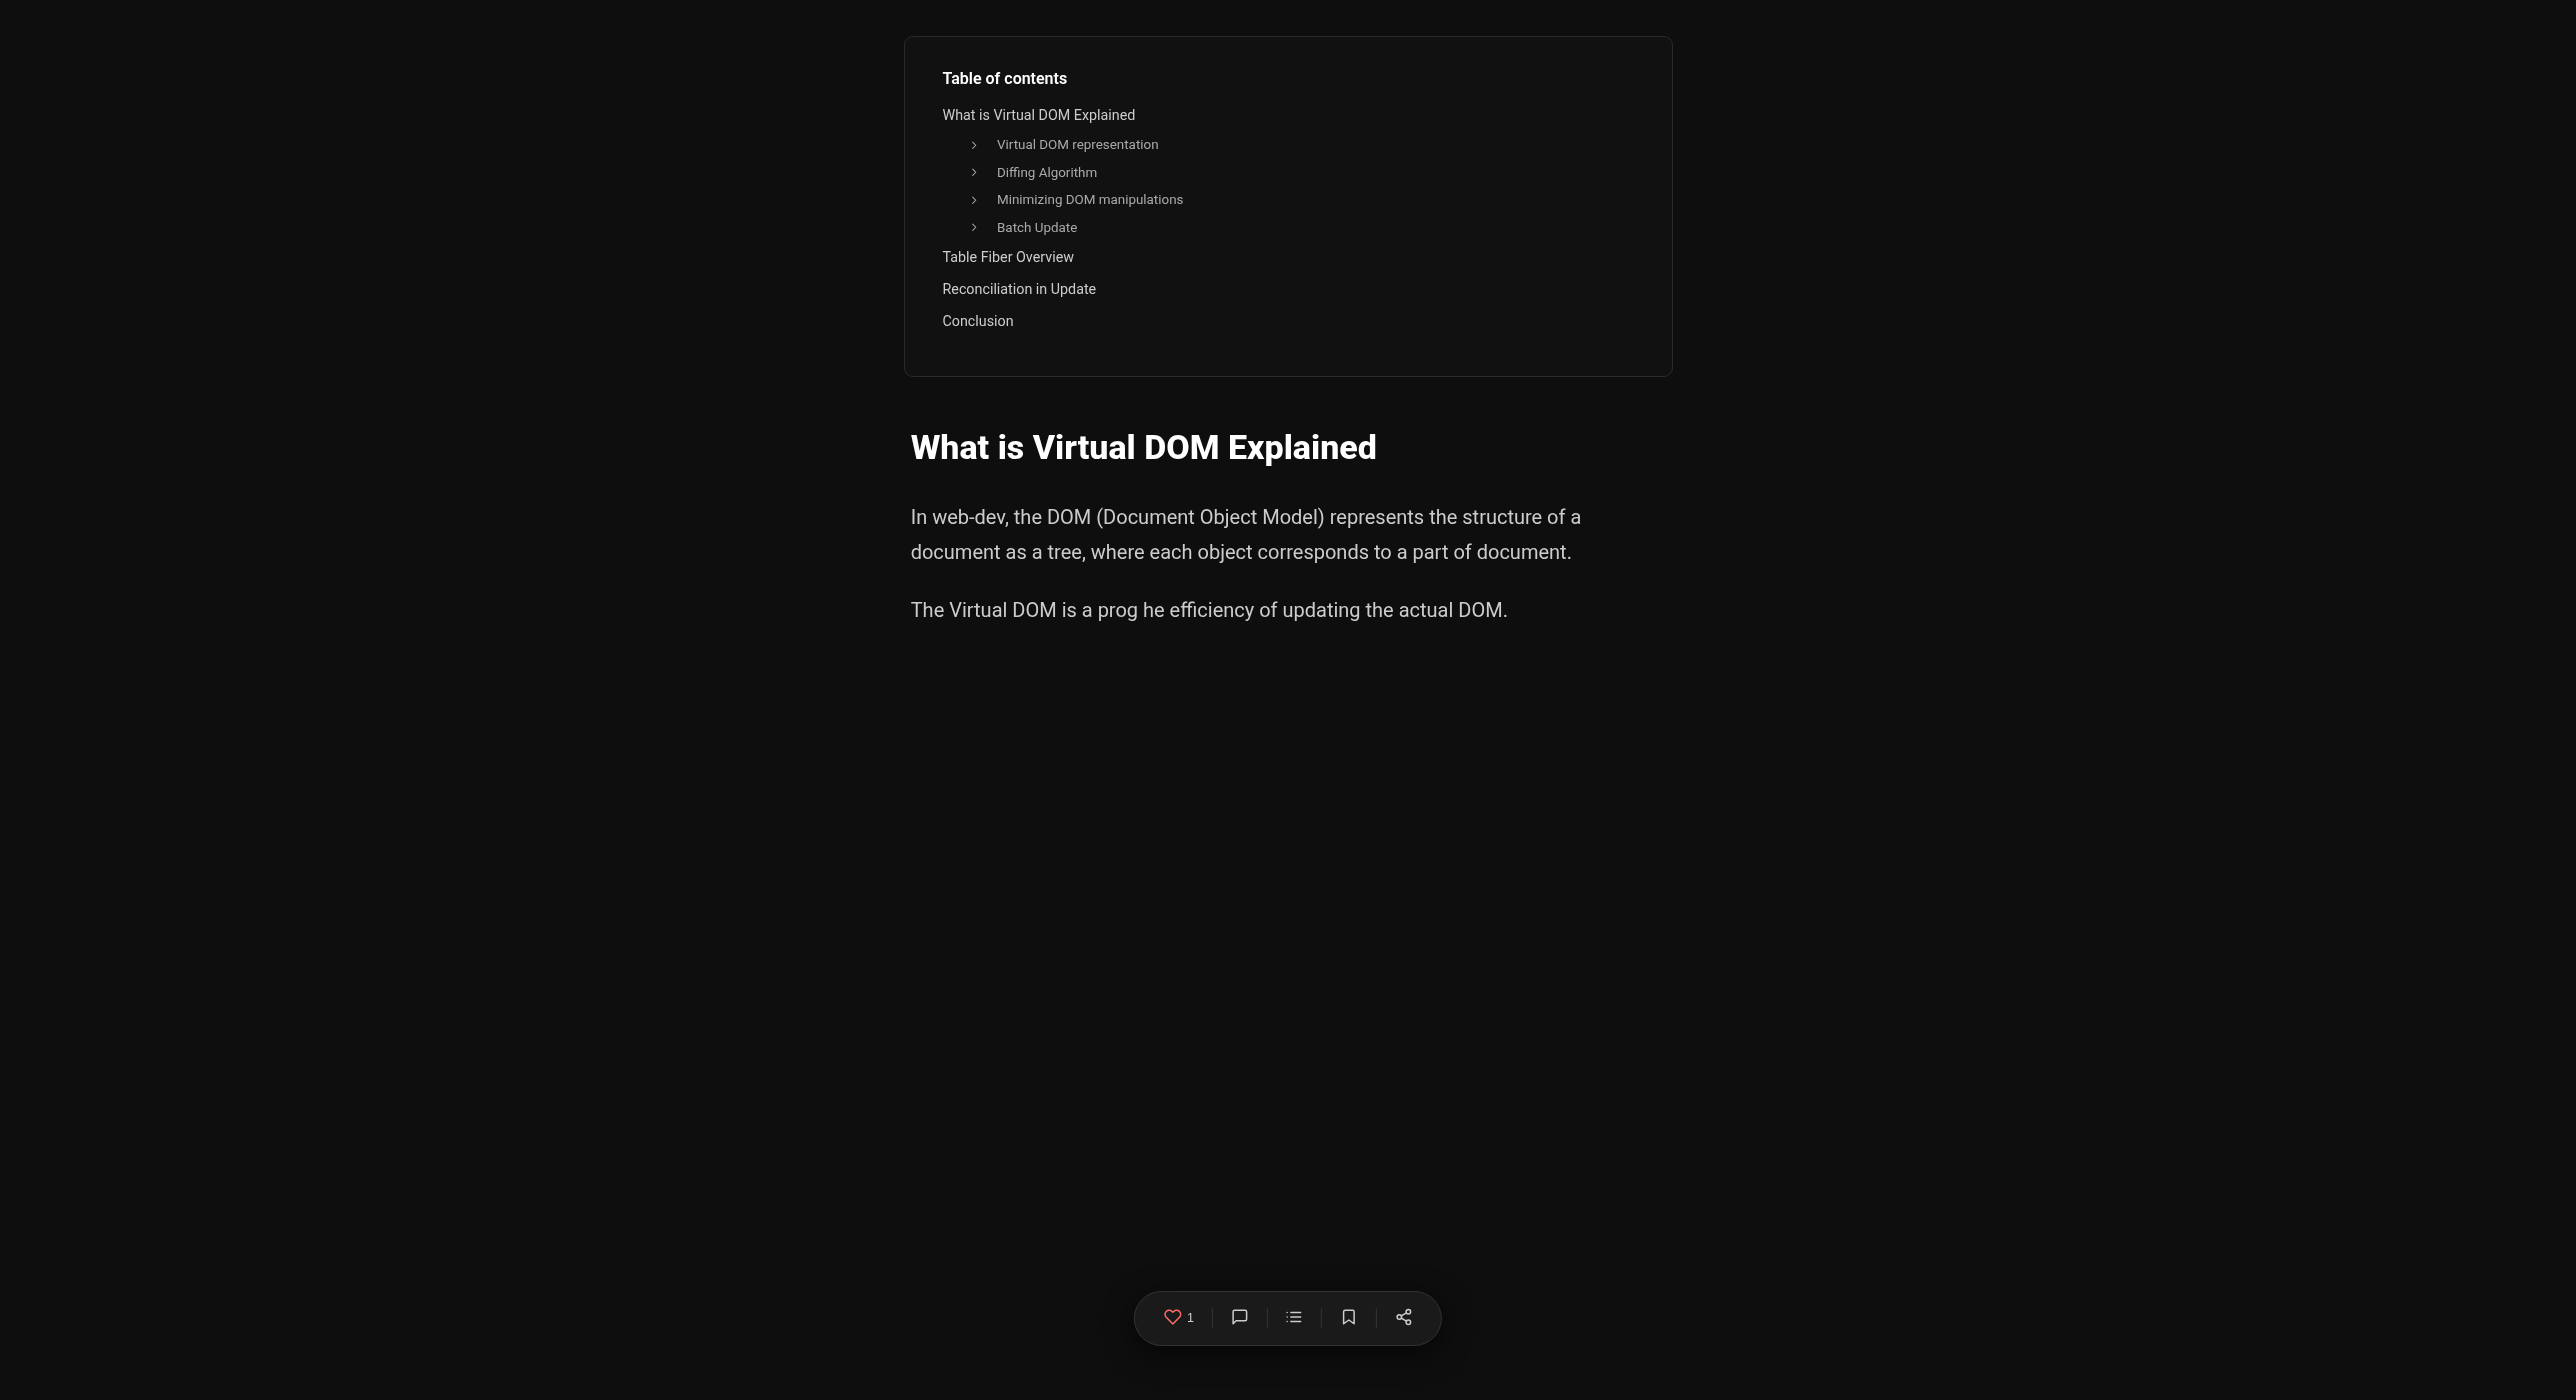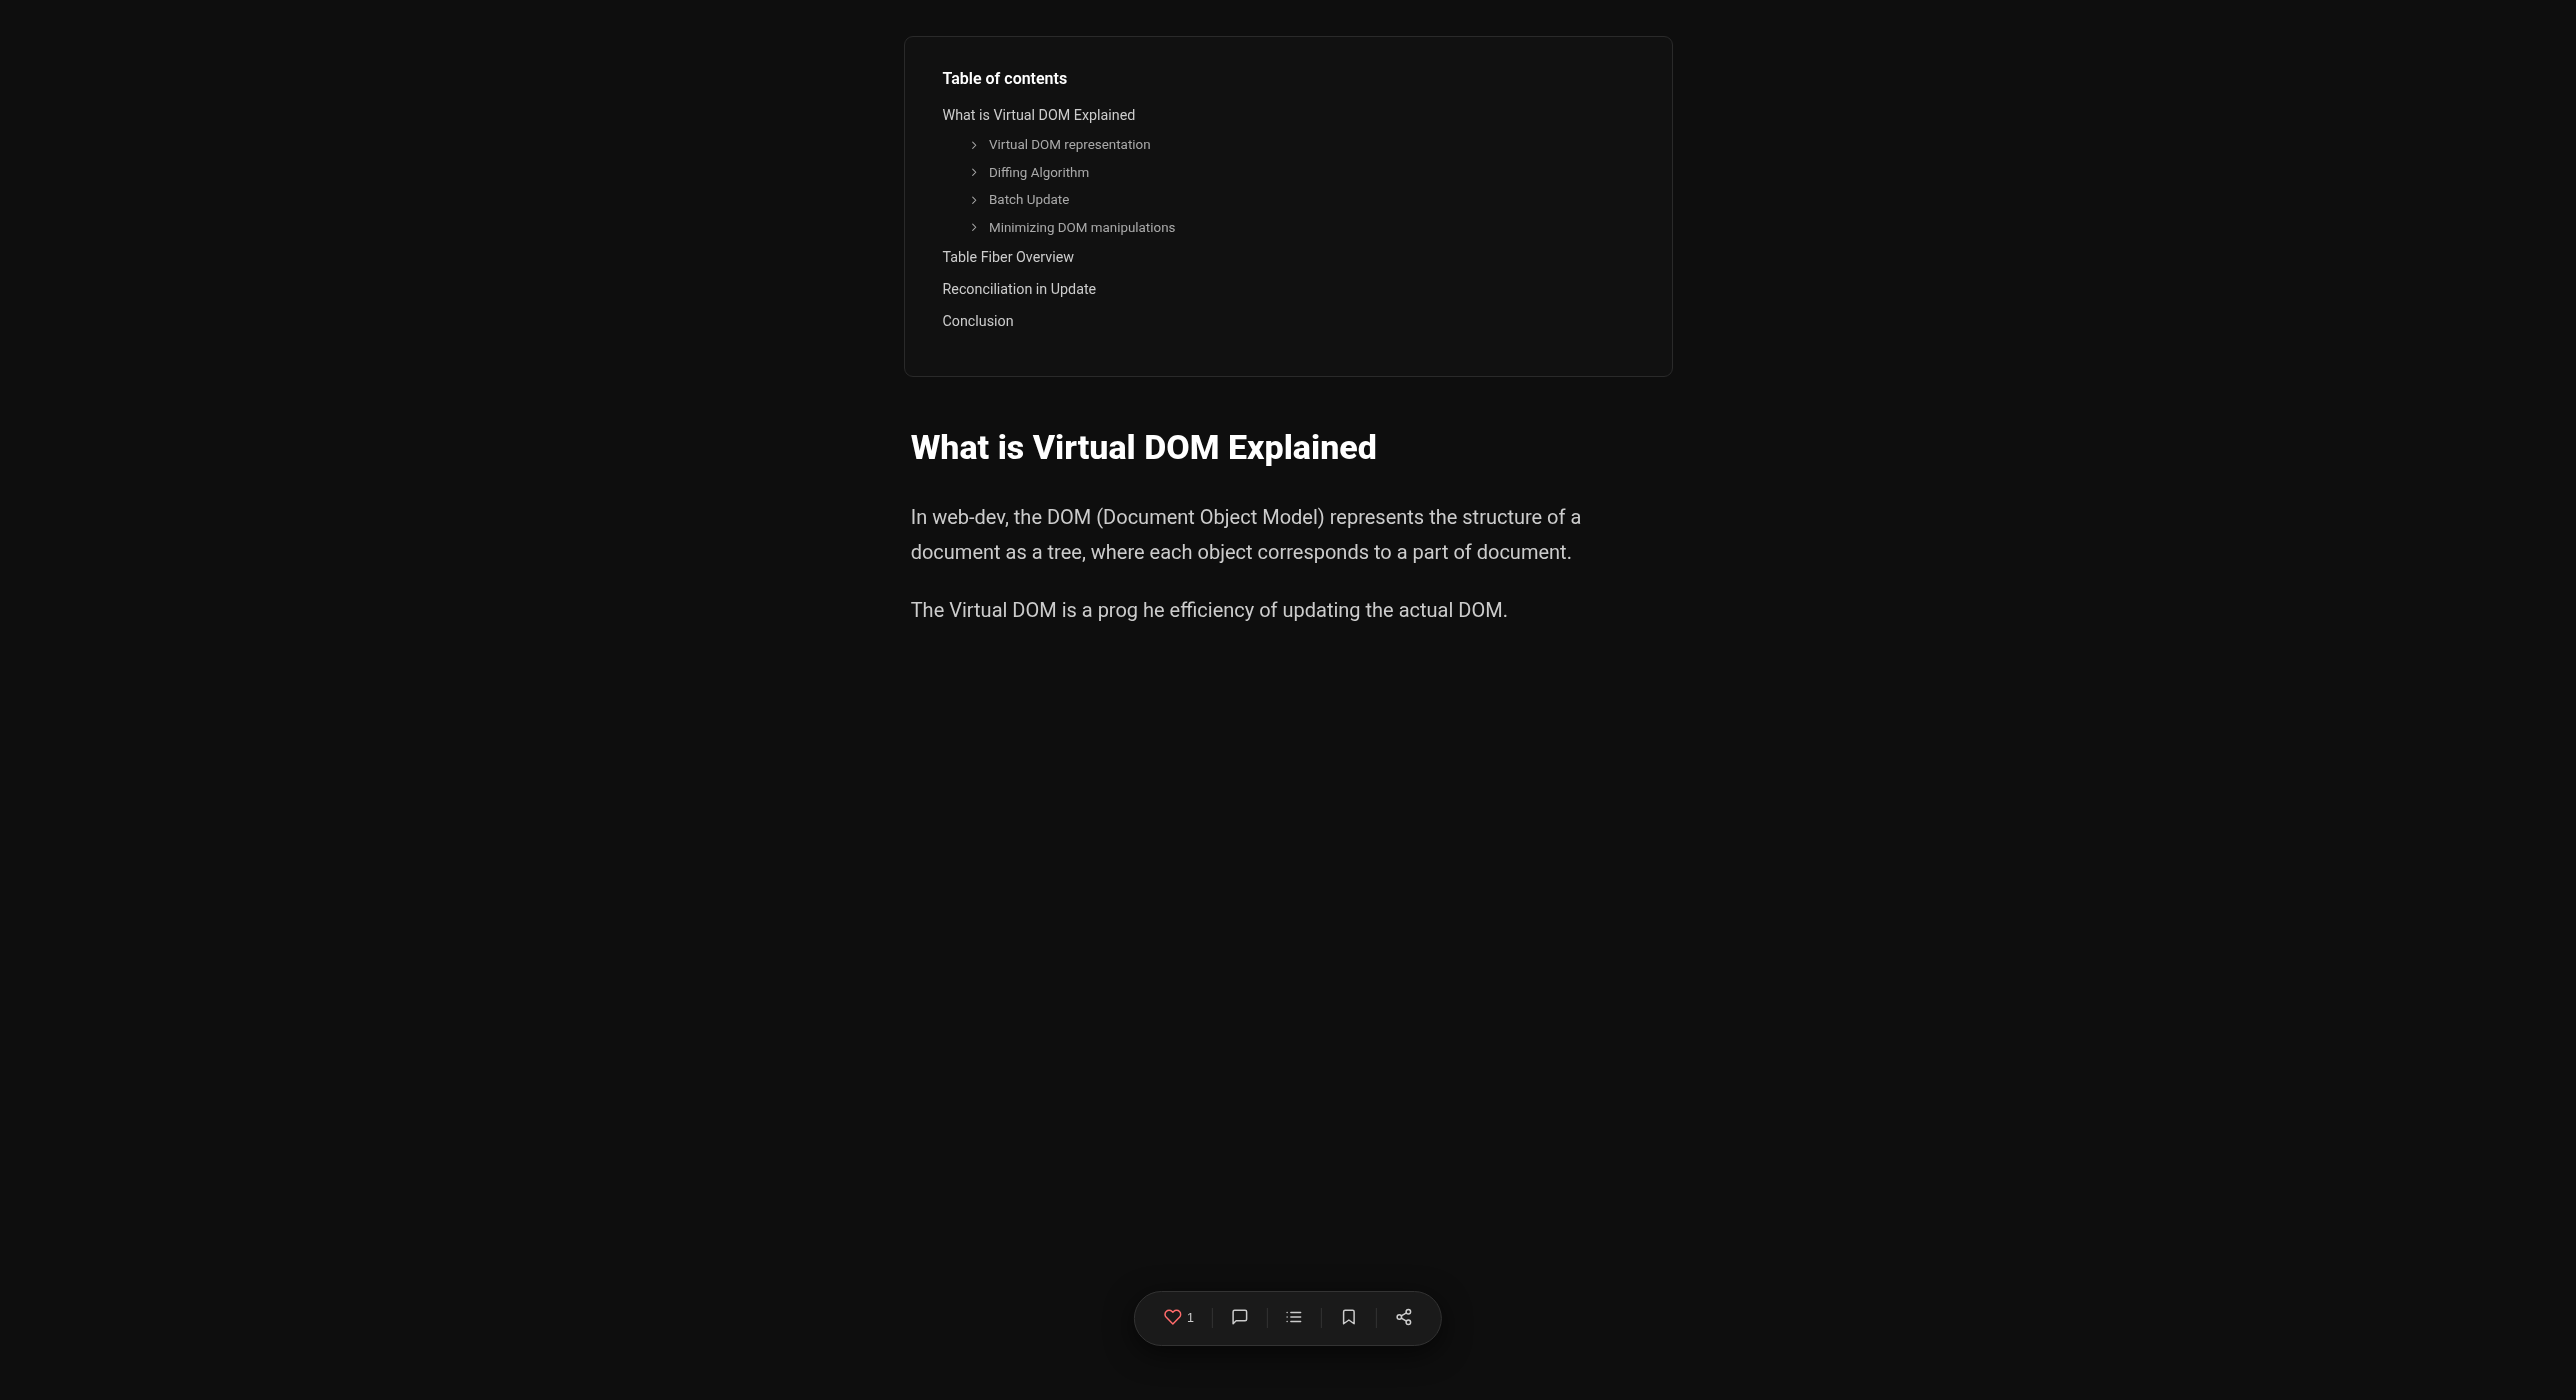--- a/index.html
+++ b/index.html
@@ -45,21 +45,21 @@
       padding: 8px 0;
       cursor: pointer;
     }
 
     .toc-sub-item {
       font-size: 13.4px;
       color: #aaaaaa;
       padding: 6.3px 0 6.3px 25px;
       display: flex;
       align-items: center;
-      gap: 9px;
+      gap: 17px;
       cursor: pointer;
     }
 
     .chevron-icon {
       display: inline-block;
       width: 12.5px;
       height: 12.5px;
       flex-shrink: 0;
     }
 
@@ -169,30 +169,30 @@
       </span>
       <span>Diffing Algorithm</span>
     </div>
 
     <div class="toc-sub-item">
       <span class="chevron-icon">
         <svg viewBox="0 0 24 24" fill="none" stroke="currentColor" stroke-width="2" stroke-linecap="round" stroke-linejoin="round">
           <polyline points="9 18 15 12 9 6"></polyline>
         </svg>
       </span>
+      <span>Minimizing DOM manipulations</span>
+    </div>
+
+    <div class="toc-sub-item">
+      <span class="chevron-icon">
+        <svg viewBox="0 0 24 24" fill="none" stroke="currentColor" stroke-width="2" stroke-linecap="round" stroke-linejoin="round">
+          <polyline points="9 18 15 12 9 6"></polyline>
+        </svg>
+      </span>
       <span>Batch Update</span>
-    </div>
-
-    <div class="toc-sub-item">
-      <span class="chevron-icon">
-        <svg viewBox="0 0 24 24" fill="none" stroke="currentColor" stroke-width="2" stroke-linecap="round" stroke-linejoin="round">
-          <polyline points="9 18 15 12 9 6"></polyline>
-        </svg>
-      </span>
-      <span>Minimizing DOM manipulations</span>
     </div>
 
     <div class="toc-item">
       <span>Table Fiber Overview</span>
     </div>
 
     <div class="toc-item">
       <span>Reconciliation in Update</span>
     </div>
 

